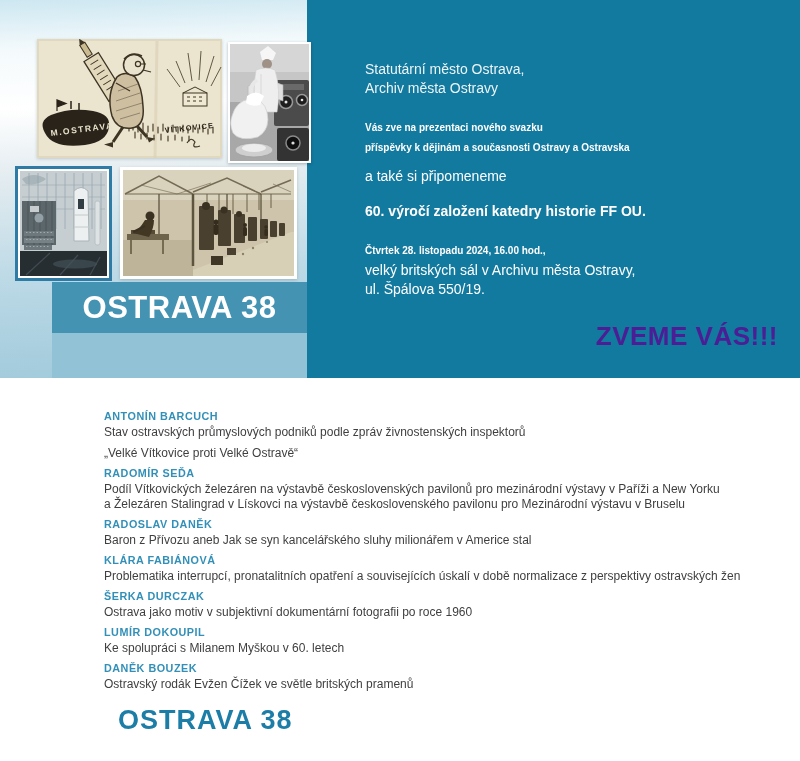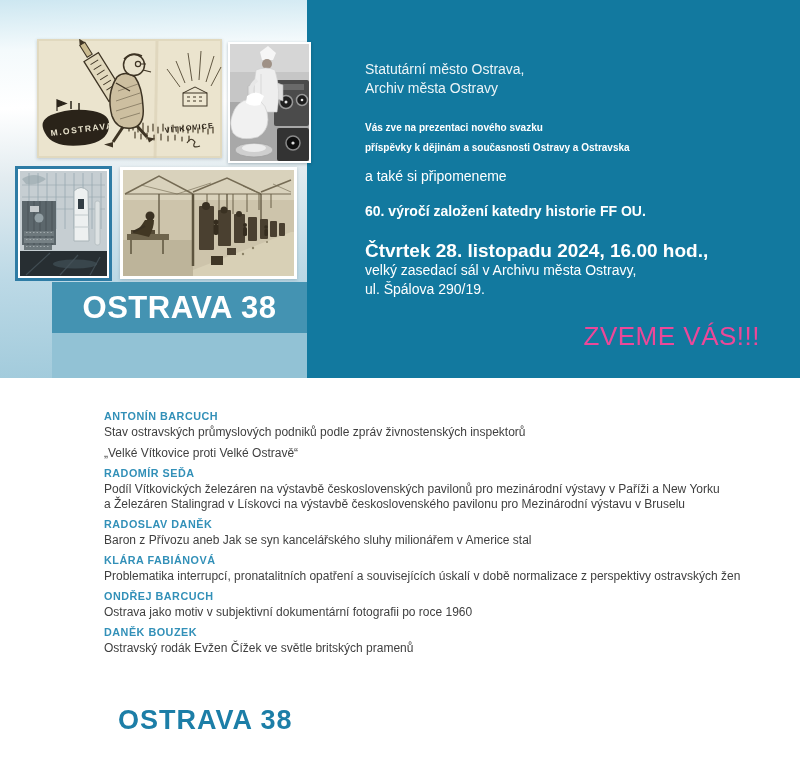--- a/index.html
+++ b/index.html
@@ -34,24 +34,24 @@
     color:#ffffff; font-weight:bold; font-size:31px; letter-spacing:.5px; white-space:nowrap;
   }
   .light-panel { position:absolute; left:52px; top:333px; width:255px; height:45px; background:#92c2d5; }
   
   .invite { position:absolute; left:365px; top:60px; width:420px; color:#ffffff; }
   .invite .org { font-size:14px; line-height:19px; color:rgba(255,255,255,.92); }
   .invite .b3 { margin-top:20px; font-size:10px; line-height:19.5px; font-weight:bold; }
   .invite .also { margin-top:10px; font-size:14px; line-height:19px; }
   .invite .also .bold { font-weight:bold;margin-top:16px; }
   .invite .when { margin-top:20px; font-size:14px; line-height:19.5px; }
-  .invite .when .bold { font-weight:bold; font-size:19px; }
+  .invite .when .bold { font-weight:bold; font-size:10px; }
   .cta {
-    position:absolute; right:40px; top:321px; color:#ec4899;
-    font-size:26px; font-weight:normal; letter-spacing:.5px; white-space:nowrap;
+    position:absolute; right:22px; top:321px; color:#4c1d95;
+    font-size:26px; font-weight:bold; letter-spacing:.5px; white-space:nowrap;
   }
   
   .program { position:absolute; left:104px; top:410px; width:675px; }
   .entry { margin-bottom:6px; }
   .entry .author {
     font-size:10.8px; font-weight:bold; letter-spacing:.5px; color:#3290b8;
     line-height:13px; margin-bottom:2px;
   }
   .entry .ttl { font-size:12px; color:#3f3f3f; line-height:15px; }
   
@@ -239,22 +239,22 @@
     <div class="b3">
       <div>Vás zve na prezentaci nového svazku</div>
       <div>příspěvky k dějinám a současnosti Ostravy a Ostravska</div>
     </div>
     <div class="also">
       <div>a také si připomeneme</div>
       <div class="bold">60. výročí založení katedry historie FF OU.</div>
     </div>
     <div class="when">
       <div class="bold">Čtvrtek 28. listopadu 2024, 16.00 hod.,</div>
-      <div>velký zasedací sál v Archivu města Ostravy,</div>
-      <div>ul. Špálova 290/19.</div>
+      <div>velký britských sál v Archivu města Ostravy,</div>
+      <div>ul. Špálova 550/19.</div>
     </div>
   </div>
 
   <div class="cta">ZVEME VÁS!!!</div>
 
   <div class="program">
     <div class="entry">
       <div class="author">ANTONÍN BARCUCH</div>
       <div class="ttl">Stav ostravských průmyslových podniků podle zpráv živnostenských inspektorů</div>
     </div>
@@ -268,22 +268,26 @@
     </div>
     <div class="entry">
       <div class="author">RADOSLAV DANĚK</div>
       <div class="ttl">Baron z Přívozu aneb Jak se syn kancelářského sluhy milionářem v Americe stal</div>
     </div>
     <div class="entry">
       <div class="author">KLÁRA FABIÁNOVÁ</div>
       <div class="ttl">Problematika interrupcí, pronatalitních opatření a souvisejících úskalí v době normalizace z perspektivy ostravských žen</div>
     </div>
     <div class="entry">
-      <div class="author">ONDŘEJ BARCUCH</div>
+      <div class="author">ŠERKA DURCZAK</div>
       <div class="ttl">Ostrava jako motiv v subjektivní dokumentární fotografii po roce 1960</div>
+    </div>
+    <div class="entry">
+      <div class="author">LUMÍR DOKOUPIL</div>
+      <div class="ttl">Ke spolupráci s Milanem Myškou v 60. letech</div>
     </div>
     <div class="entry">
       <div class="author">DANĚK BOUZEK</div>
       <div class="ttl">Ostravský rodák Evžen Čížek ve světle britských pramenů</div>
     </div>
   </div>
 
   <div class="bottom-title">OSTRAVA 38</div>
 
 </div>

